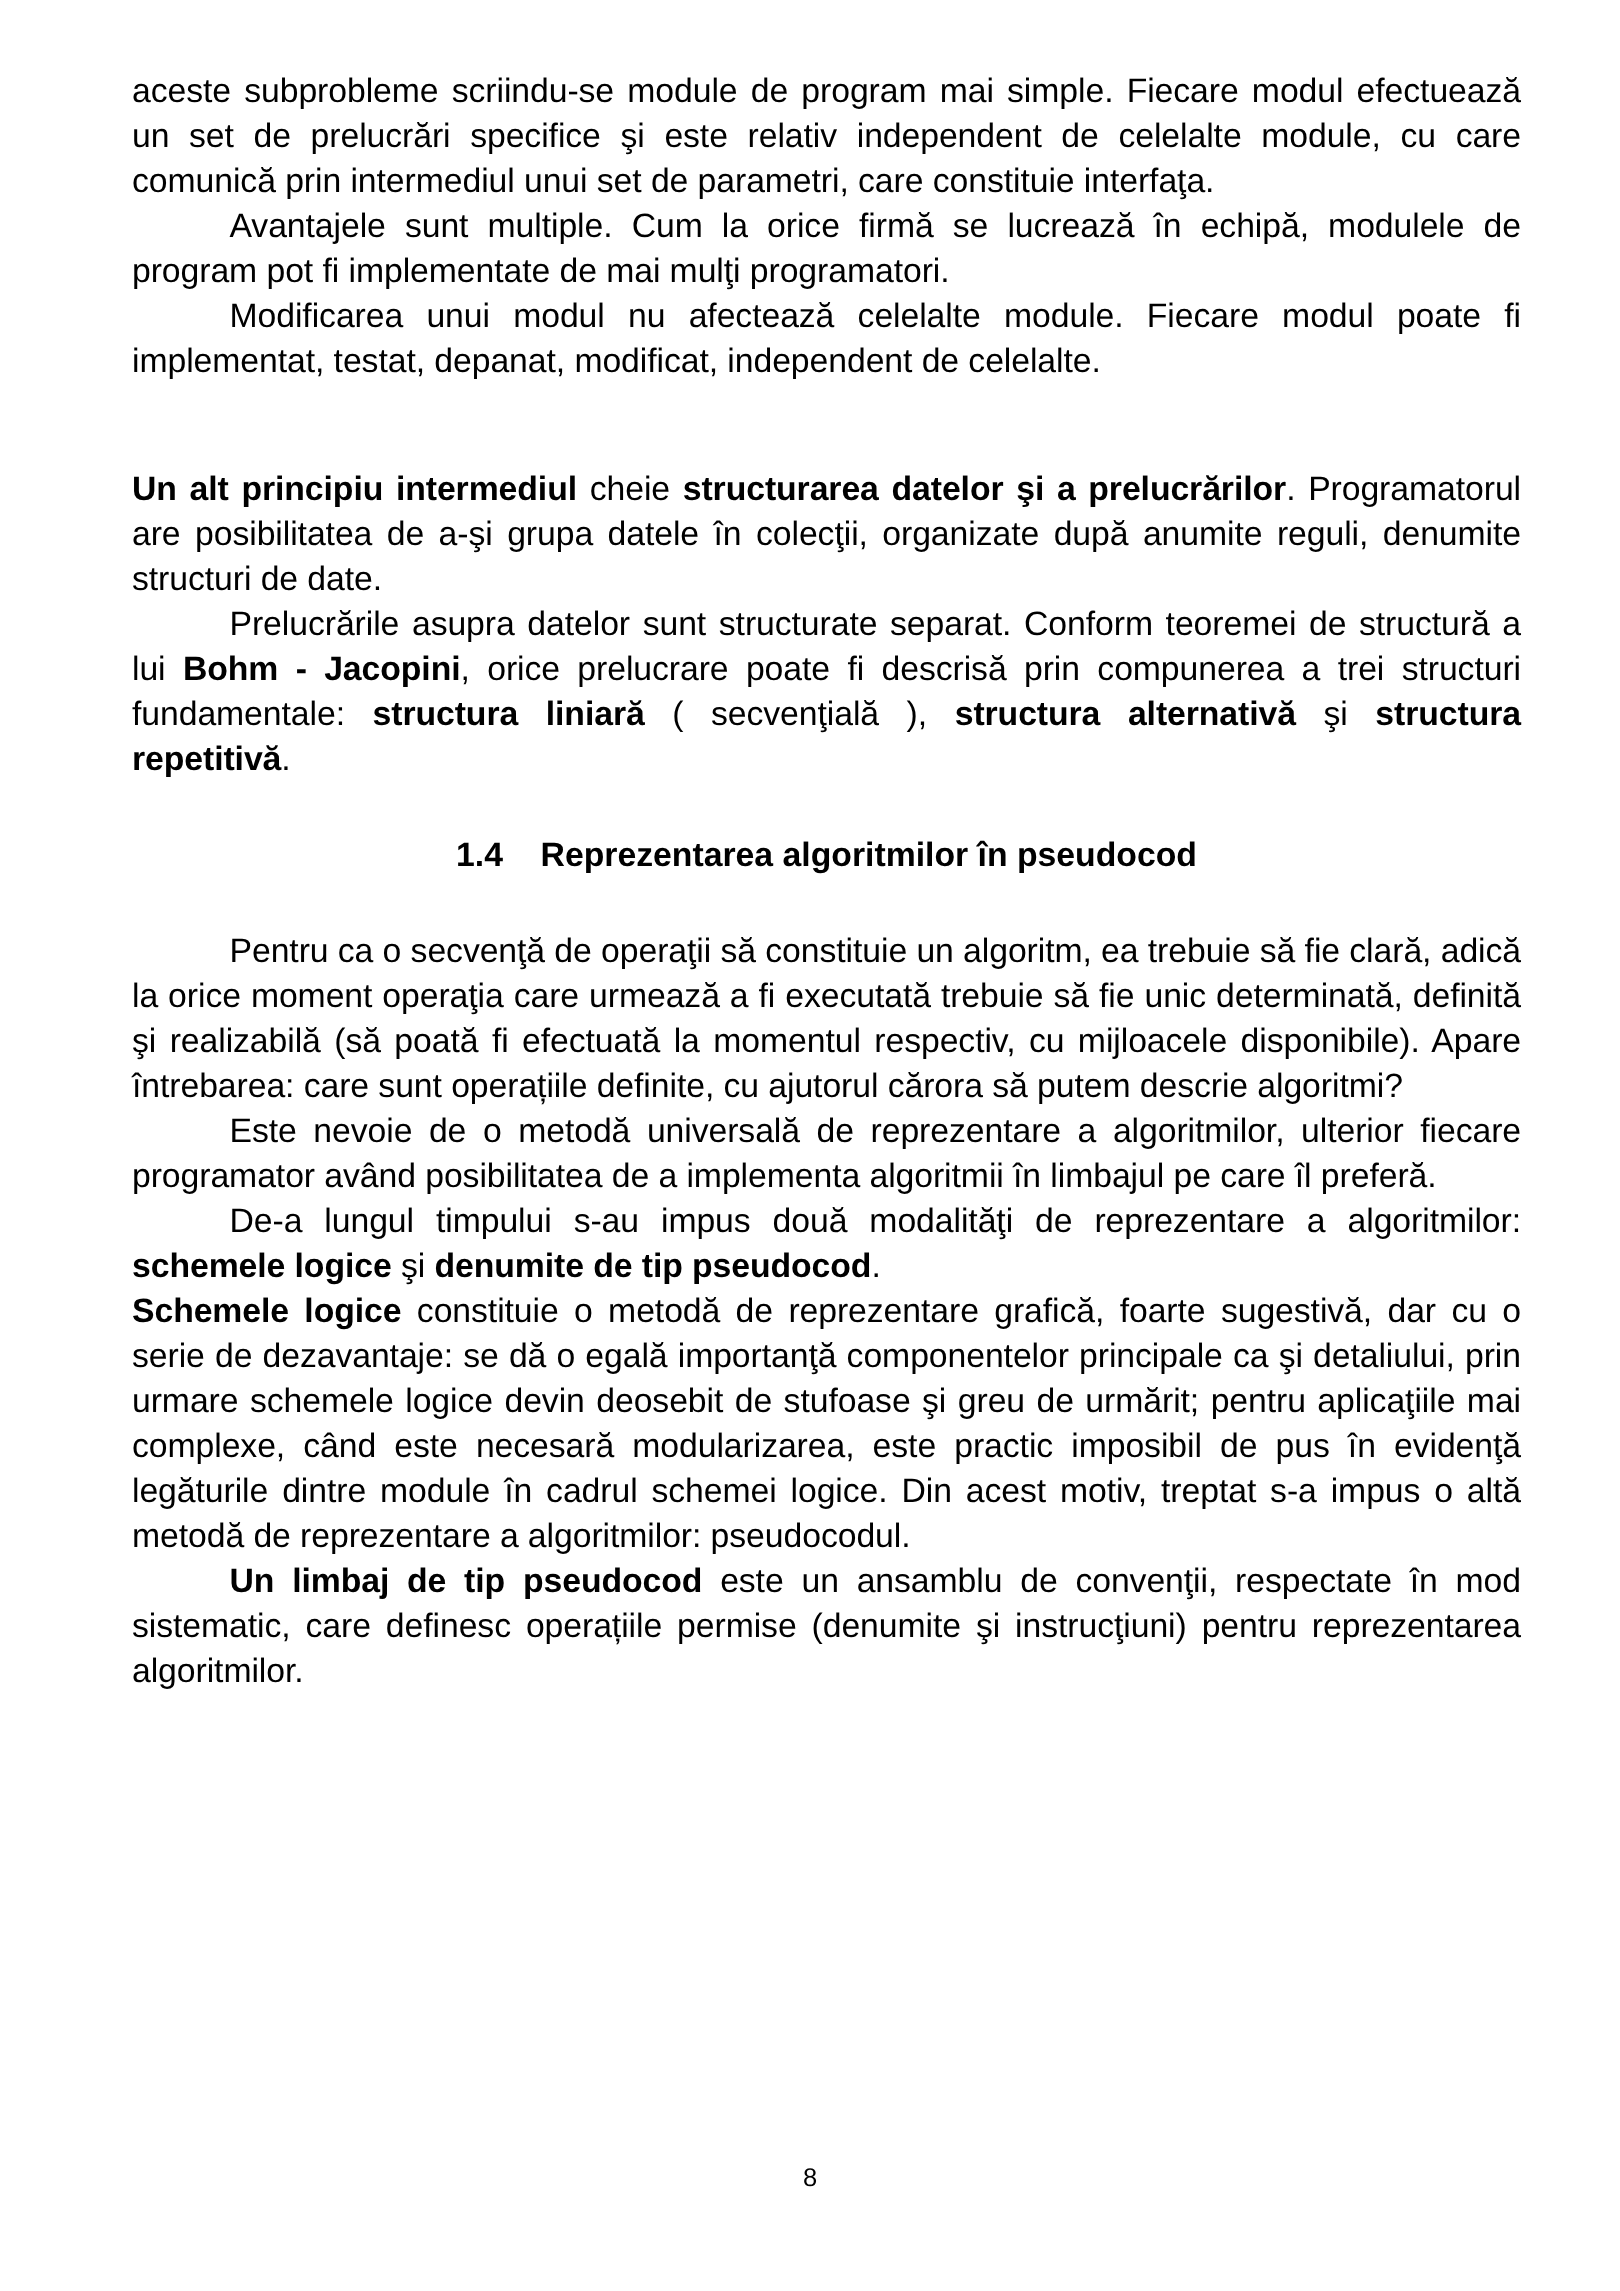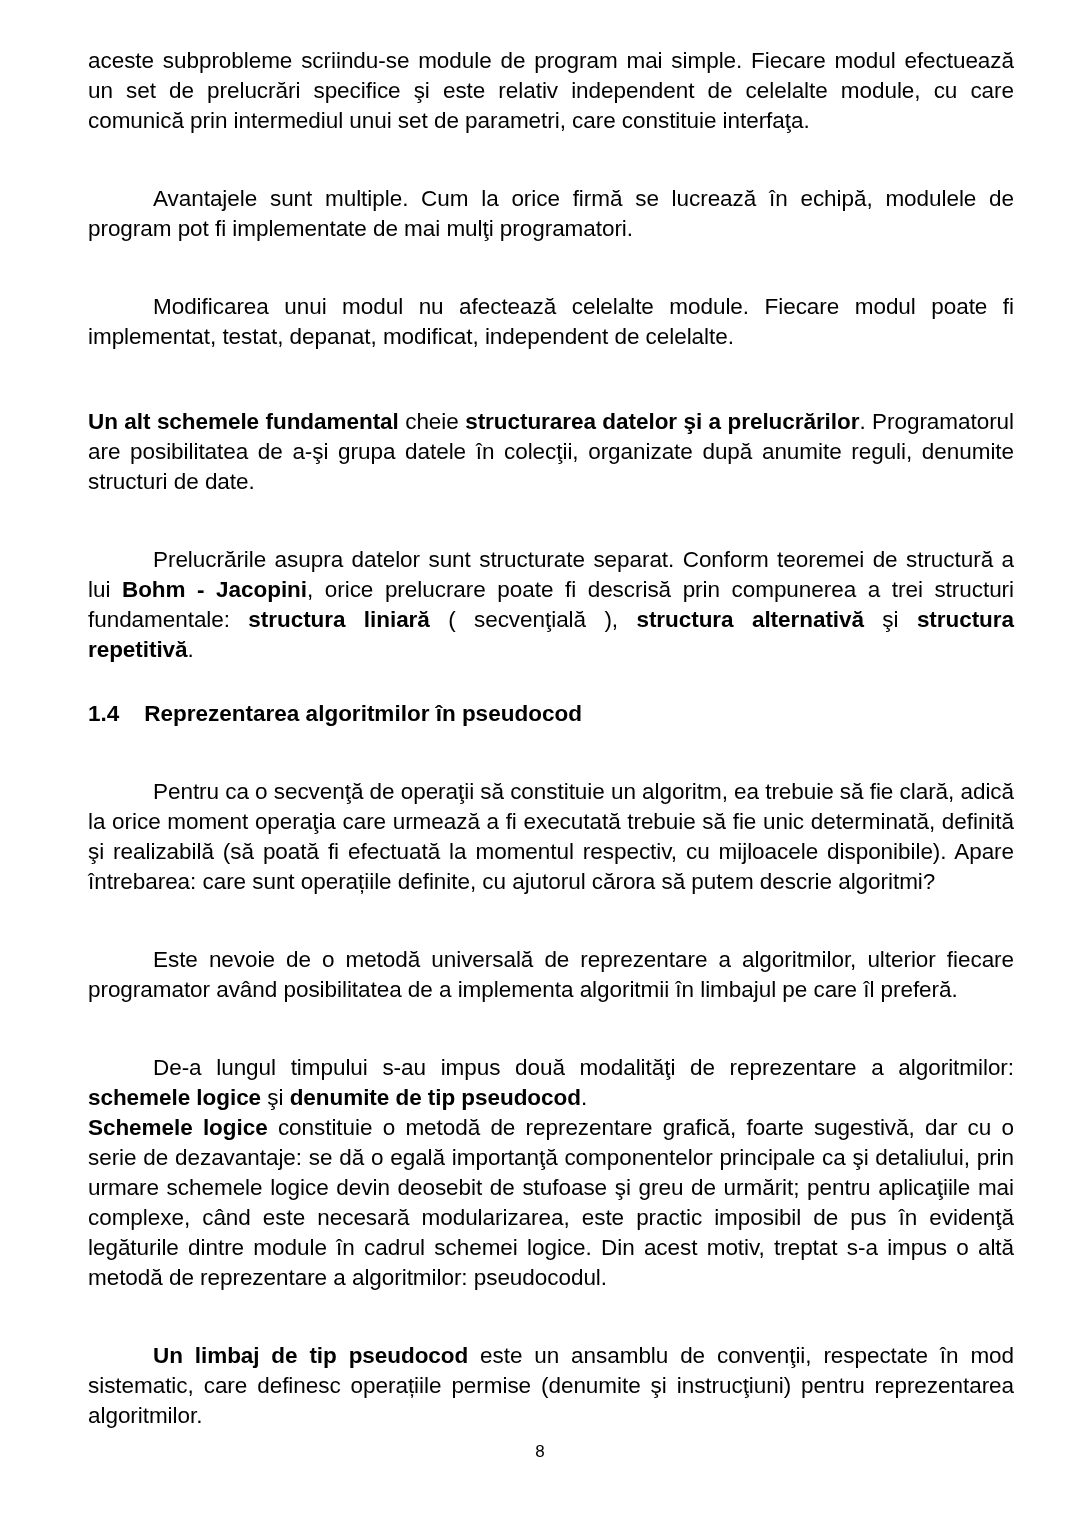--- a/index.html
+++ b/index.html
@@ -28,28 +28,29 @@
   .para {
     font-size: 22.5px;
     line-height: 30px;
     text-align: justify;
     text-justify: inter-word;
     margin: 0;
     letter-spacing: -0.05px;
   }
   .para.indent {
     text-indent: 65px;
-    margin-top: 48px;
   }
   
   .block-gap {
     height: 55px;
   }
   .heading-wrap {
     margin-top: 34px;
+    margin-bottom: 34px;
+    text-align: center;
   }
   .heading {
     font-size: 22.5px;
     font-weight: bold;
     line-height: 30px;
     display: inline-block;
     white-space: pre;
   }
   b, .b {
     font-weight: bold;
@@ -74,21 +75,21 @@
   <div class="content">
 
     <p class="para">aceste subprobleme scriindu-se module de program mai simple. Fiecare modul efectuează un set de prelucrări specifice şi este relativ independent de celelalte module, cu care comunică prin intermediul unui set de parametri, care constituie interfaţa.</p>
 
     <p class="para indent">Avantajele sunt multiple. Cum la orice firmă se lucrează în echipă, modulele de program pot fi implementate de mai mulţi programatori.</p>
 
     <p class="para indent">Modificarea unui modul nu afectează celelalte module. Fiecare modul poate fi implementat, testat, depanat, modificat, independent de celelalte.</p>
 
     <div class="block-gap"></div>
 
-    <p class="para"><span class="b">Un alt schemele fundamental</span><span> cheie </span><span class="bi">structurarea datelor şi a prelucrărilor</span><span>. Programatorul are posibilitatea de a-şi grupa datele în colecţii, organizate după anumite reguli, denumite structuri de date.</span></p>
+    <p class="para"><span class="b">Un alt principiu intermediul</span><span> cheie </span><span class="bi">structurarea datelor şi a prelucrărilor</span><span>. Programatorul are posibilitatea de a-şi grupa datele în colecţii, organizate după anumite reguli, denumite structuri de date.</span></p>
 
     <p class="para indent"><span>Prelucrările asupra datelor sunt structurate separat. Conform teoremei de structură a lui </span><span class="b">Bohm - Jacopini</span><span>, orice prelucrare poate fi descrisă prin compunerea a trei structuri fundamentale: </span><span class="b">structura liniară</span><span> ( secvenţială ), </span><span class="b">structura alternativă</span><span> şi </span><span class="b">structura repetitivă</span><span>.</span></p>
 
     <div class="heading-wrap">
       <span class="heading">1.4</span><span class="heading">    </span><span class="heading">Reprezentarea algoritmilor în pseudocod</span>
     </div>
 
     <p class="para indent">Pentru ca o secvenţă de operaţii să constituie un algoritm, ea trebuie să fie clară, adică la orice moment operaţia care urmează a fi executată trebuie să fie unic determinată, definită şi realizabilă (să poată fi efectuată la momentul respectiv, cu mijloacele disponibile). Apare întrebarea: care sunt operațiile definite, cu ajutorul cărora să putem descrie algoritmi?</p>
 
     <p class="para indent">Este nevoie de o metodă universală de reprezentare a algoritmilor, ulterior fiecare programator având posibilitatea de a implementa algoritmii în limbajul pe care îl preferă.</p>

